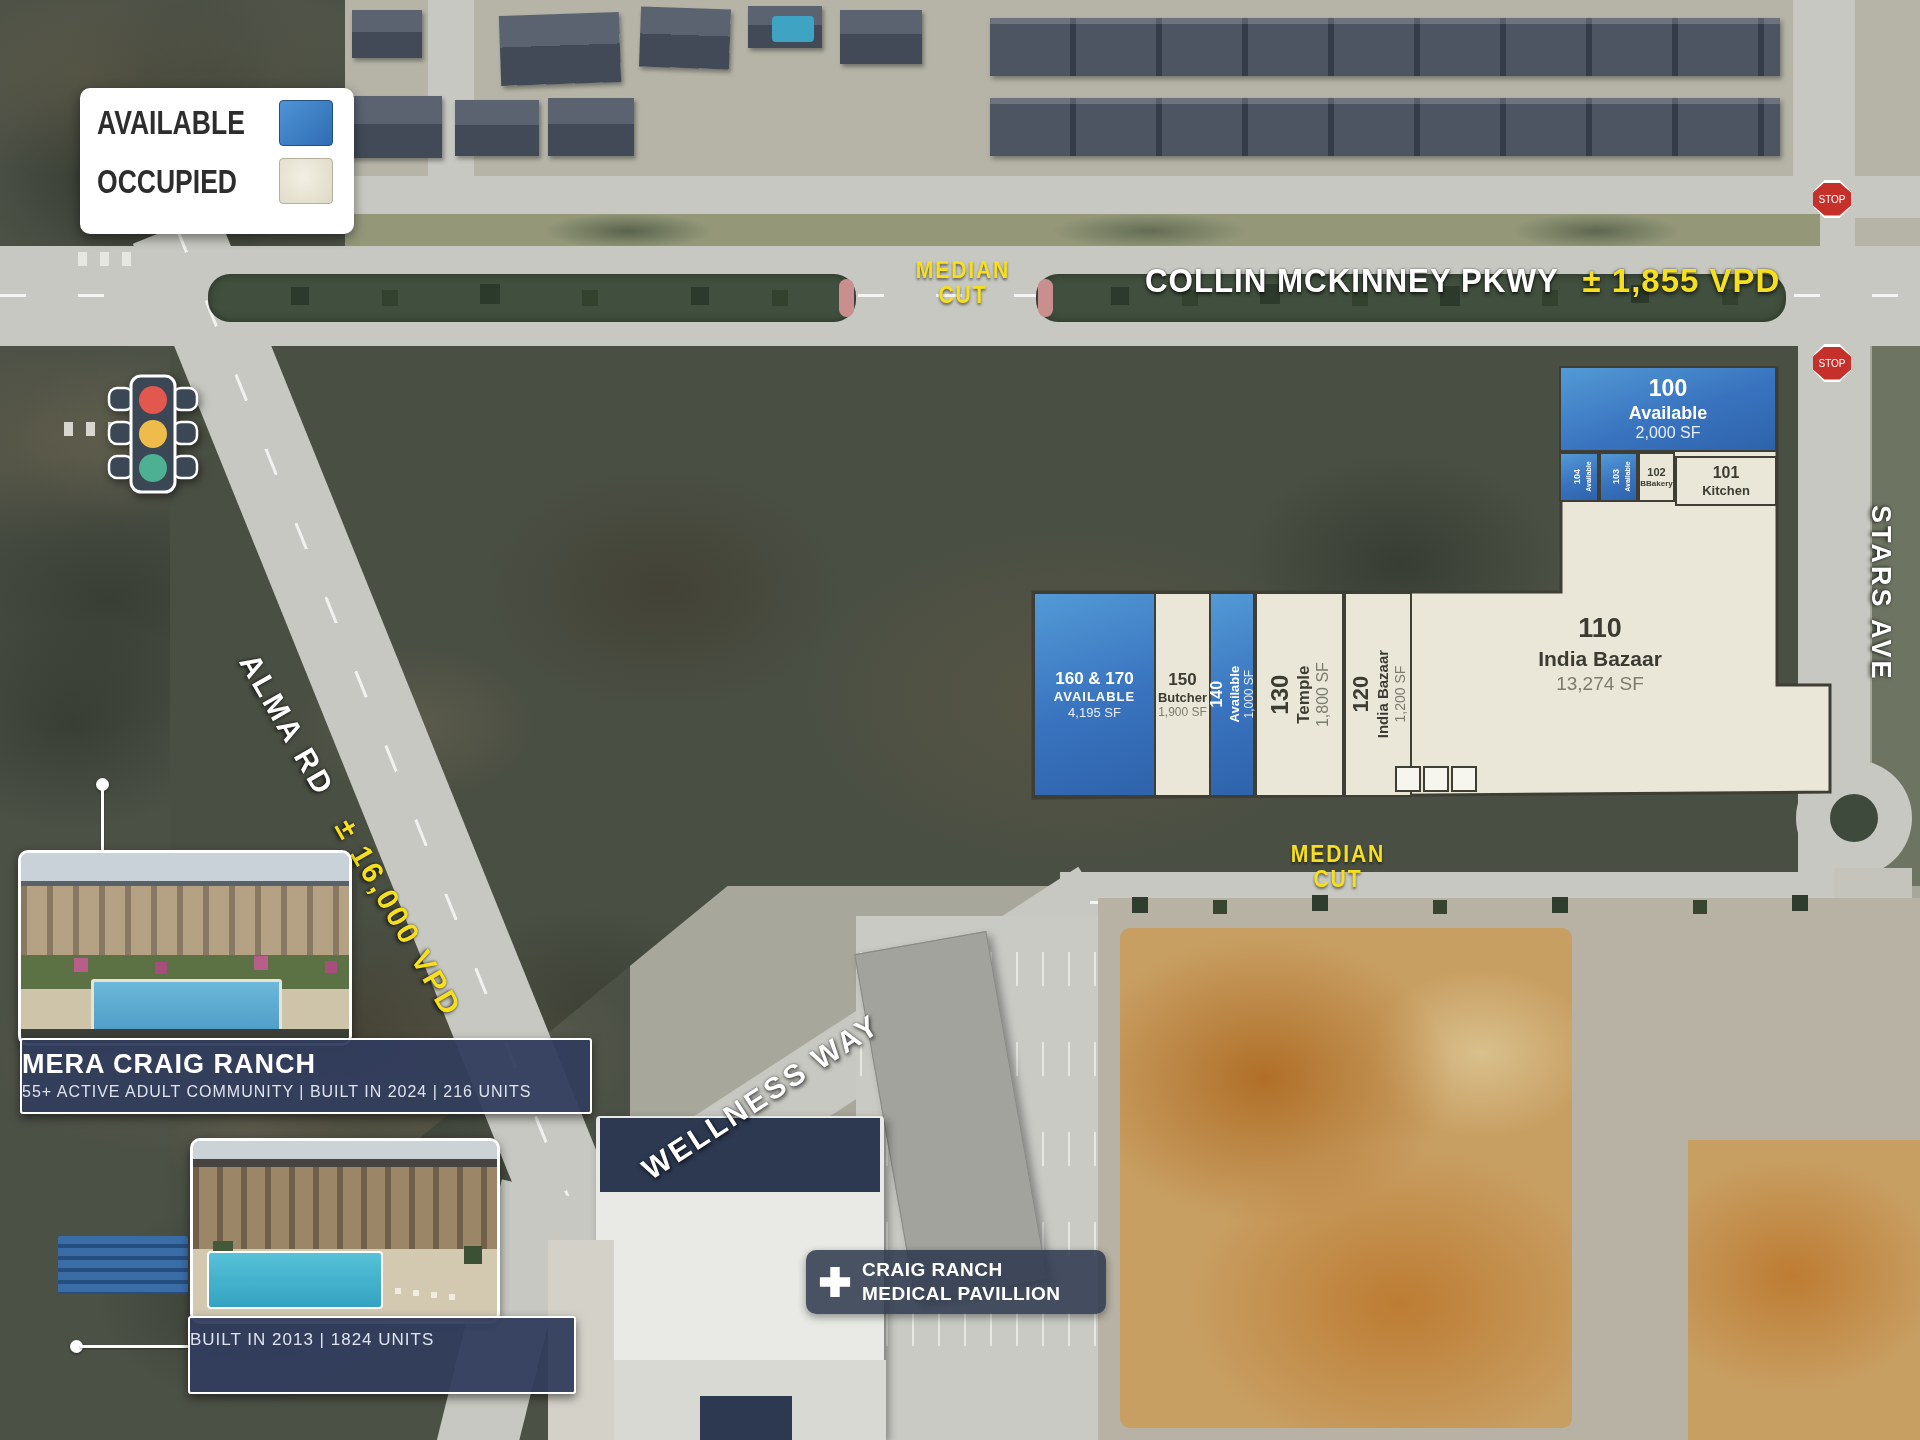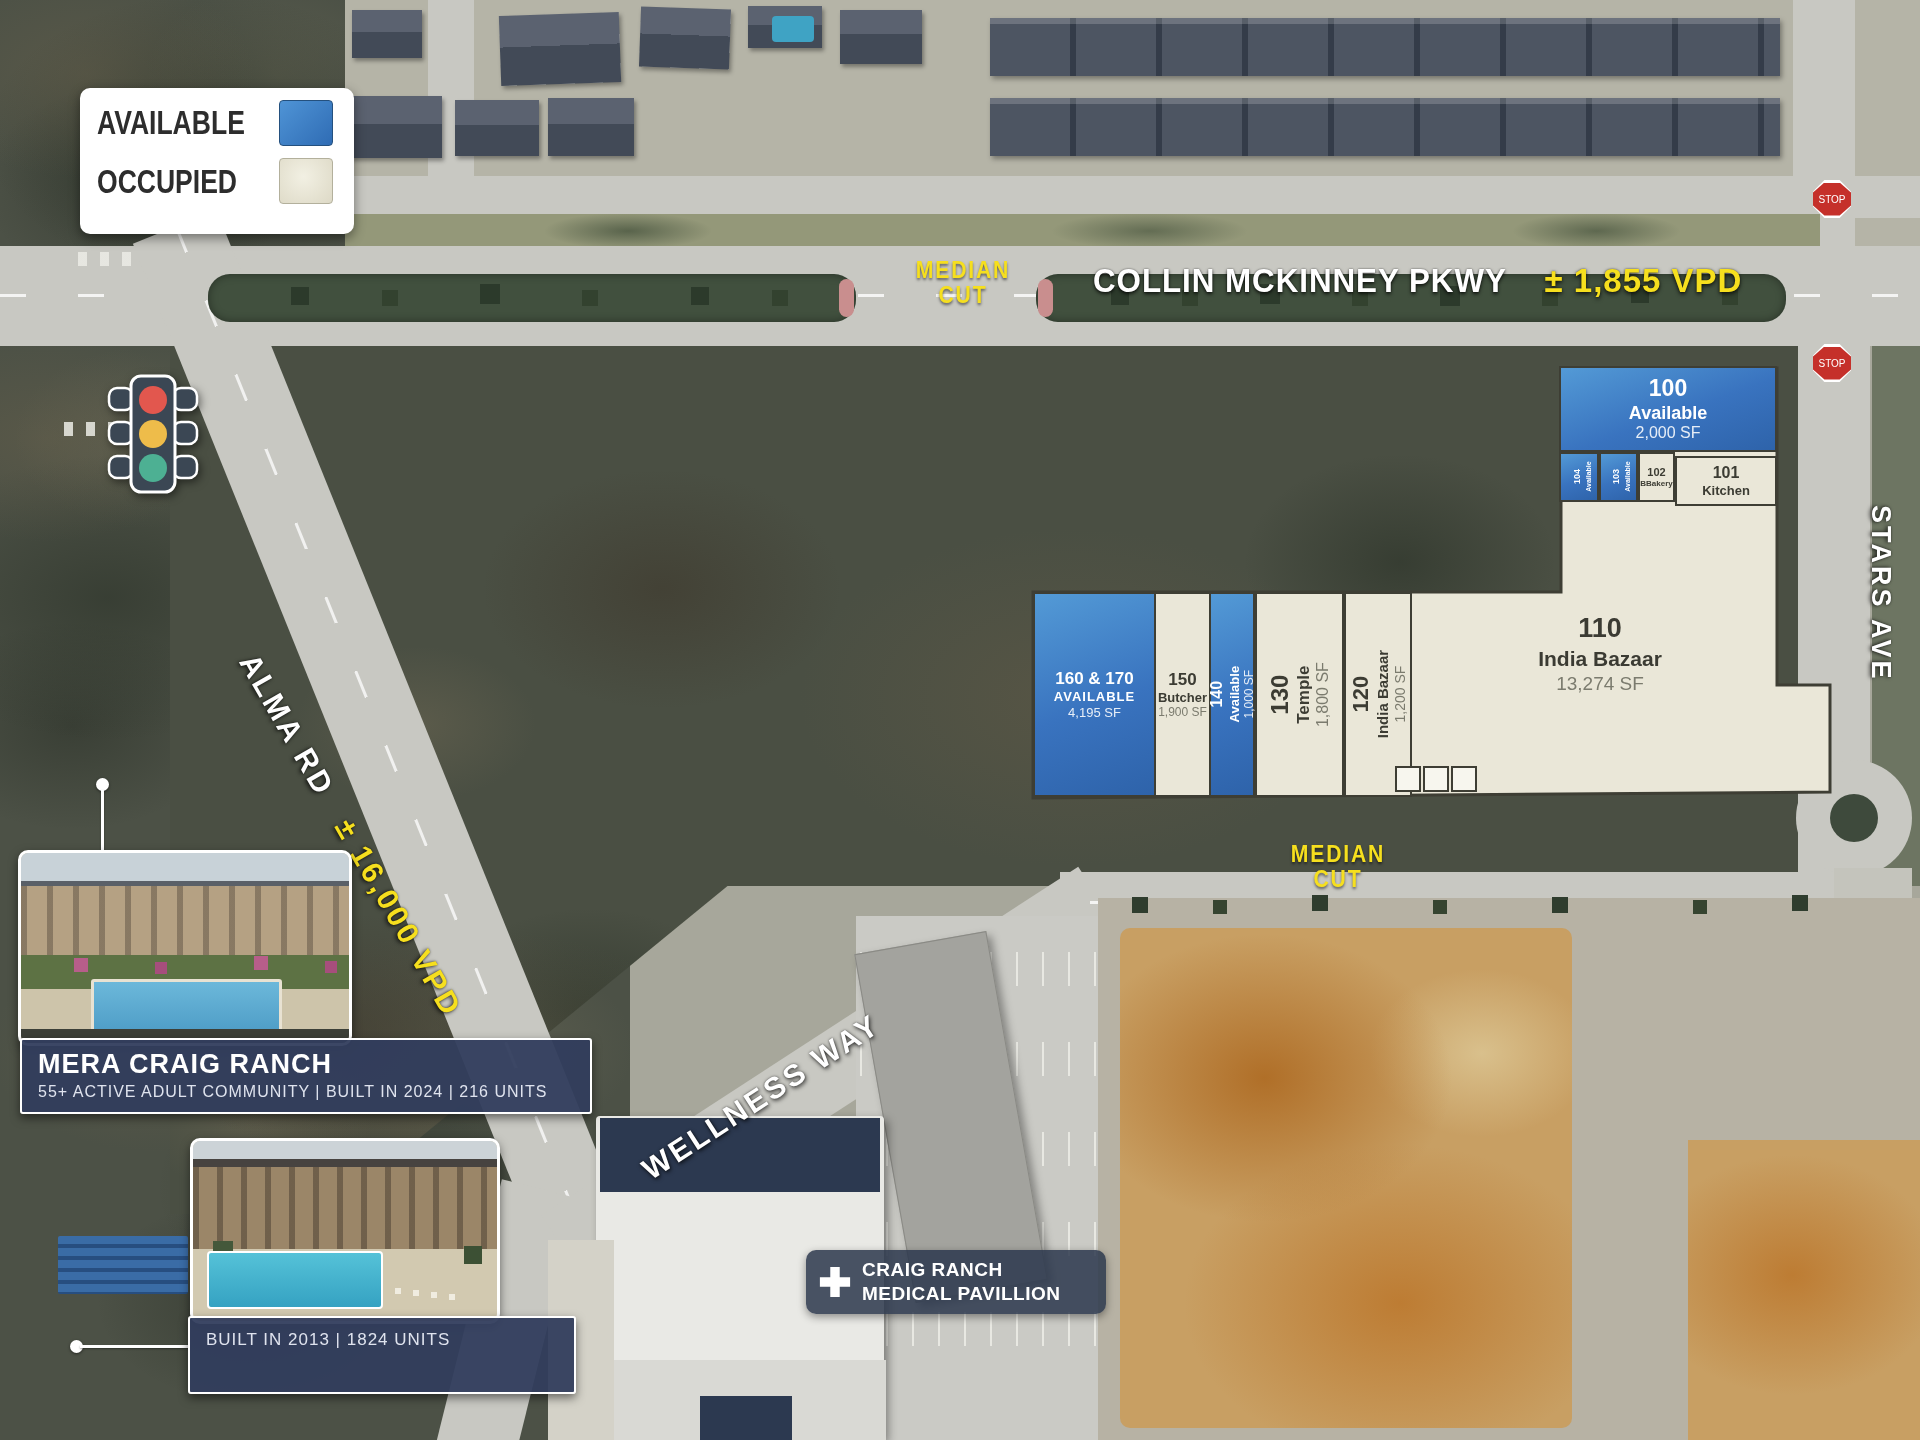--- a/index.html
+++ b/index.html
@@ -42,21 +42,21 @@
   
   .suite{position:absolute;box-sizing:border-box;border:2px solid #3e3e34;display:flex;
          align-items:center;justify-content:center;text-align:center;line-height:1.18;}
   .sblue{background:linear-gradient(160deg,#539ad6 0%,#3973bf 55%,#2e63aa 100%);color:#fff;}
   .scream{background:#eae7d8;color:#3c3c33;}
   .rot{transform:rotate(-90deg);white-space:nowrap;}
   .szB{color:rgba(255,255,255,.88);}
   .szC{color:#7b7b6e;}
   
   .navybox{background:rgba(49,61,93,.95);border:2px solid #fff;border-radius:3px;
-           box-shadow:0 4px 10px rgba(0,0,0,.5);color:#fff;padding:9px 16px;box-sizing:border-box;}
+           box-shadow:0 4px 10px rgba(0,0,0,.5);color:#fff;padding:9px 0;box-sizing:border-box;}
   .navybox .t{font-weight:bold;letter-spacing:1px;}
   .navybox .s{color:#dfe3ee;letter-spacing:1px;margin-top:3px;}
   .photo{border:3px solid #fff;border-radius:10px;overflow:hidden;box-shadow:0 4px 10px rgba(0,0,0,.5);}
   .legend{left:80px;top:88px;width:274px;height:146px;background:#fff;border-radius:10px;
           box-shadow:0 4px 12px rgba(0,0,0,.45);}
   .legtxt{font-size:34px;font-weight:bold;color:#2d2d2d;transform:scaleX(.78);transform-origin:left center;white-space:nowrap;}
   .sw{position:absolute;left:199px;width:52px;height:44px;border-radius:4px;}
   .stop{width:38px;height:38px;clip-path:polygon(30% 0,70% 0,100% 30%,100% 70%,70% 100%,30% 100%,0 70%,0 30%);
         background:#fff;display:flex;align-items:center;justify-content:center;}
   .stop .in{width:55px;height:33px;clip-path:polygon(30% 0,70% 0,100% 30%,100% 70%,70% 100%,30% 100%,0 70%,0 30%);
@@ -218,21 +218,21 @@
 
   <div class="abs" style="left:1450px;top:612px;width:300px;text-align:center;color:#3b3b33;line-height:1.25;">
     <div style="font-size:27px;font-weight:bold;">110</div>
     <div style="font-size:21px;font-weight:bold;">India Bazaar</div>
     <div class="szC" style="font-size:19px;">13,274 SF</div>
   </div>
   <div class="abs" style="left:1395px;top:766px;width:26px;height:26px;background:#f7f6ee;border:2px solid #3e3e34;box-sizing:border-box;"></div>
   <div class="abs" style="left:1423px;top:766px;width:26px;height:26px;background:#f7f6ee;border:2px solid #3e3e34;box-sizing:border-box;"></div>
   <div class="abs" style="left:1451px;top:766px;width:26px;height:26px;background:#f7f6ee;border:2px solid #3e3e34;box-sizing:border-box;"></div>
 
-  <div class="abs" style="left:1093px;top:262px;display:flex;gap:16px;align-items:baseline;">
+  <div class="abs" style="left:1145px;top:262px;display:flex;gap:2px;align-items:baseline;">
     <span class="rl" style="font-size:33px;display:inline-block;transform:scaleX(.95);transform-origin:left;">COLLIN MCKINNEY PKWY</span>
     <span class="rl yellow" style="font-size:33px;">± 1,855 VPD</span>
   </div>
   <div class="abs mcut" style="left:893px;top:258px;">MEDIAN CUT</div>
   <div class="abs mcut" style="left:1268px;top:842px;">MEDIAN CUT</div>
   <div class="abs" style="left:262px;top:648px;transform:rotate(60deg);transform-origin:0 0;white-space:nowrap;">
     <span class="rl" style="font-size:30px;letter-spacing:3px;">ALMA RD</span>
     <span class="rl yellow" style="font-size:30px;letter-spacing:3px;margin-left:28px;">± 16,000 VPD</span>
   </div>
   <div class="abs rl" style="left:636px;top:1158px;transform:rotate(-33deg);transform-origin:0 0;font-size:30px;letter-spacing:3px;">WELLNESS WAY</div>

